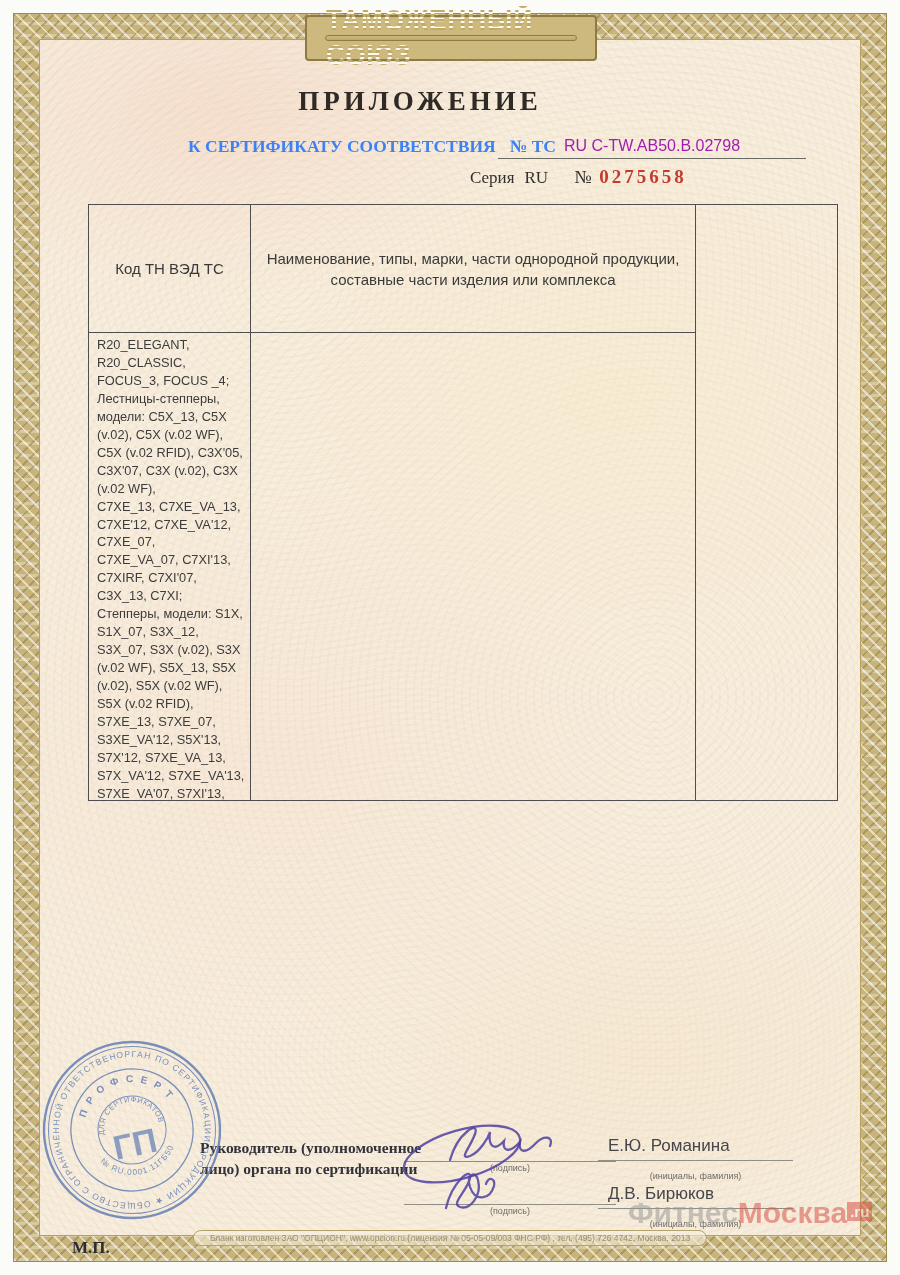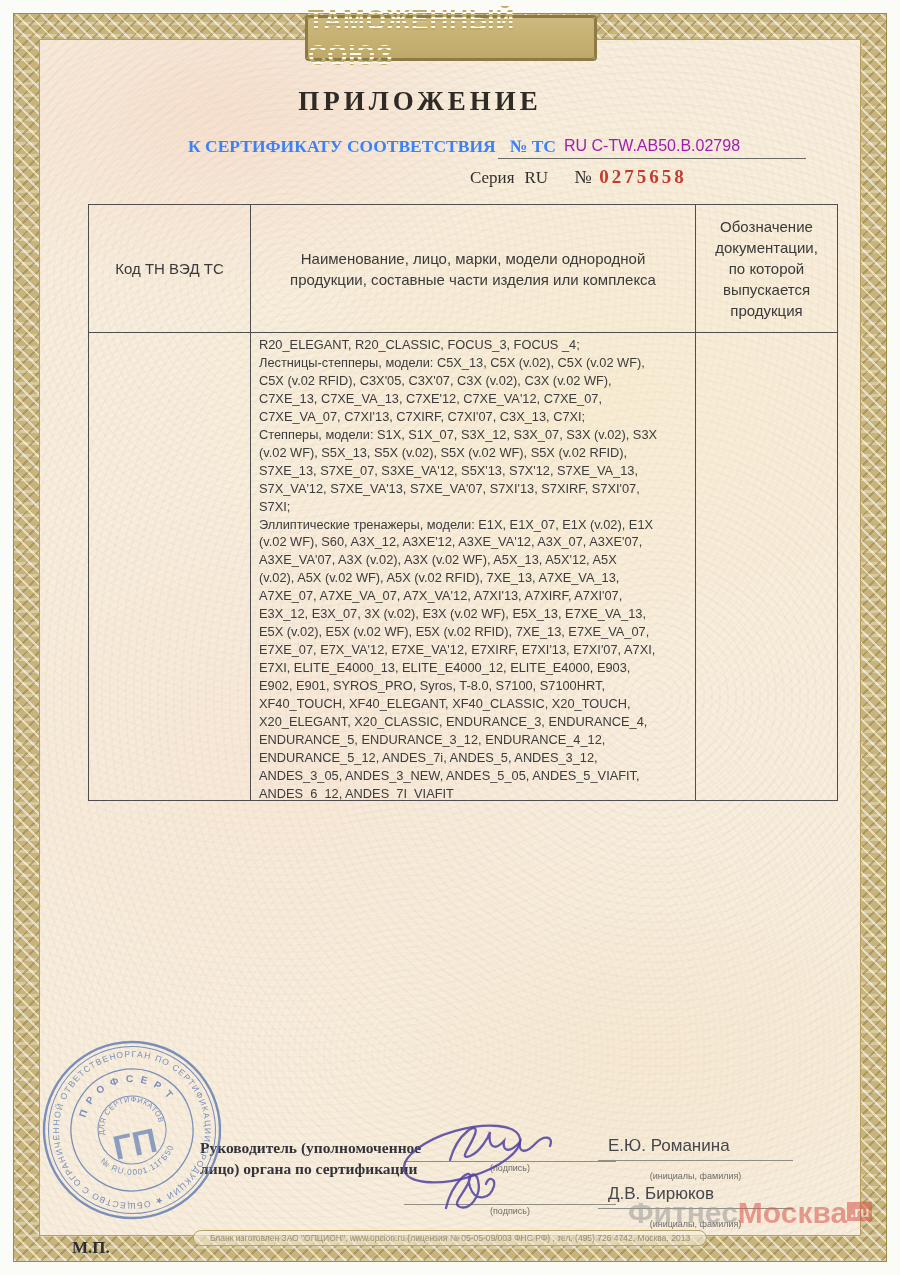--- a/index.html
+++ b/index.html
@@ -23,21 +23,21 @@
       radial-gradient(ellipse 600px 420px at 70% 30%, rgba(247,233,196,.40), rgba(247,233,196,0) 70%),
       radial-gradient(ellipse 500px 380px at 30% 60%, rgba(244,214,196,.25), rgba(244,214,196,0) 70%),
       radial-gradient(ellipse 520px 300px at 75% 85%, rgba(242,222,186,.30), rgba(242,222,186,0) 70%),
       repeating-radial-gradient(circle at 30% 20%, rgba(216,160,140,.06) 0 2px, transparent 2px 7px),
       repeating-radial-gradient(circle at 75% 55%, rgba(200,170,110,.07) 0 2px, transparent 2px 8px),
       repeating-radial-gradient(circle at 45% 85%, rgba(216,160,140,.05) 0 2px, transparent 2px 6px);
     border:1px solid #b4a160; }
 
   
   .badge { position:absolute; left:305px; top:15px; width:292px; height:46px; z-index:3;
-    border:2px solid #8d7a45; background:#cdb97e; padding:0; border-radius:4px; }
+    border:2px solid #8d7a45; background:#cdb97e; padding:18px; border-radius:4px; }
   .badge-in { width:100%; height:100%; border:1.5px solid #8d7a45; border-radius:3px;
     background:linear-gradient(180deg,#cdb97e,#bfa96a);
     display:flex; align-items:center; justify-content:center; }
   .badge-text { font-weight:bold; font-size:26px; letter-spacing:1px; transform:scaleY(1.12);
     background:repeating-linear-gradient(0deg,#fdfaf0 0 2px,#c0aa6a 2px 4px);
     -webkit-background-clip:text; background-clip:text;
     color:#f7f2e2; -webkit-text-fill-color:transparent; }
 
   
   .title { position:absolute; left:100px; top:86px; width:640px; text-align:center; z-index:2;
@@ -120,22 +120,21 @@
 
   <div class="title">ПРИЛОЖЕНИЕ</div>
 
   <div class="subtitle"><span>К СЕРТИФИКАТУ СООТВЕТСТВИЯ</span><span class="no">№ ТС</span></div>
   <div class="certnum">RU C-TW.AB50.B.02798</div>
 
   <div class="series"><span>Серия</span><span class="reg">RU</span><span class="nosign">№</span><span class="num">0275658</span></div>
 
   <div class="tbl">
     <div class="cell hcell">Код ТН ВЭД ТС</div>
-    <div class="cell hcell">Наименование, лицо, марки, модели однородной продукции, составные части изделия или комплекса</div>
-    <div class="cell hcell">Обозначение документации, по которой выпускается продукция</div>
+    <div class="cell hcell">Наименование, типы, марки, части однородной продукции, составные части изделия или комплекса</div>
     <div class="cell bcell last-row"></div>
     <div class="cell bcell last-row">R20_ELEGANT, R20_CLASSIC, FOCUS_3, FOCUS _4;
 Лестницы-степперы, модели: C5X_13, C5X (v.02), C5X (v.02 WF),
 C5X (v.02 RFID), C3X'05, C3X'07, C3X (v.02), C3X (v.02 WF),
 C7XE_13, C7XE_VA_13, C7XE'12, C7XE_VA'12, C7XE_07,
 C7XE_VA_07, C7XI'13, C7XIRF, C7XI'07, C3X_13, C7XI;
 Степперы, модели: S1X, S1X_07, S3X_12, S3X_07, S3X (v.02), S3X
 (v.02 WF), S5X_13, S5X (v.02), S5X (v.02 WF), S5X (v.02 RFID),
 S7XE_13, S7XE_07, S3XE_VA'12, S5X'13, S7X'12, S7XE_VA_13,
 S7X_VA'12, S7XE_VA'13, S7XE_VA'07, S7XI'13, S7XIRF, S7XI'07,

